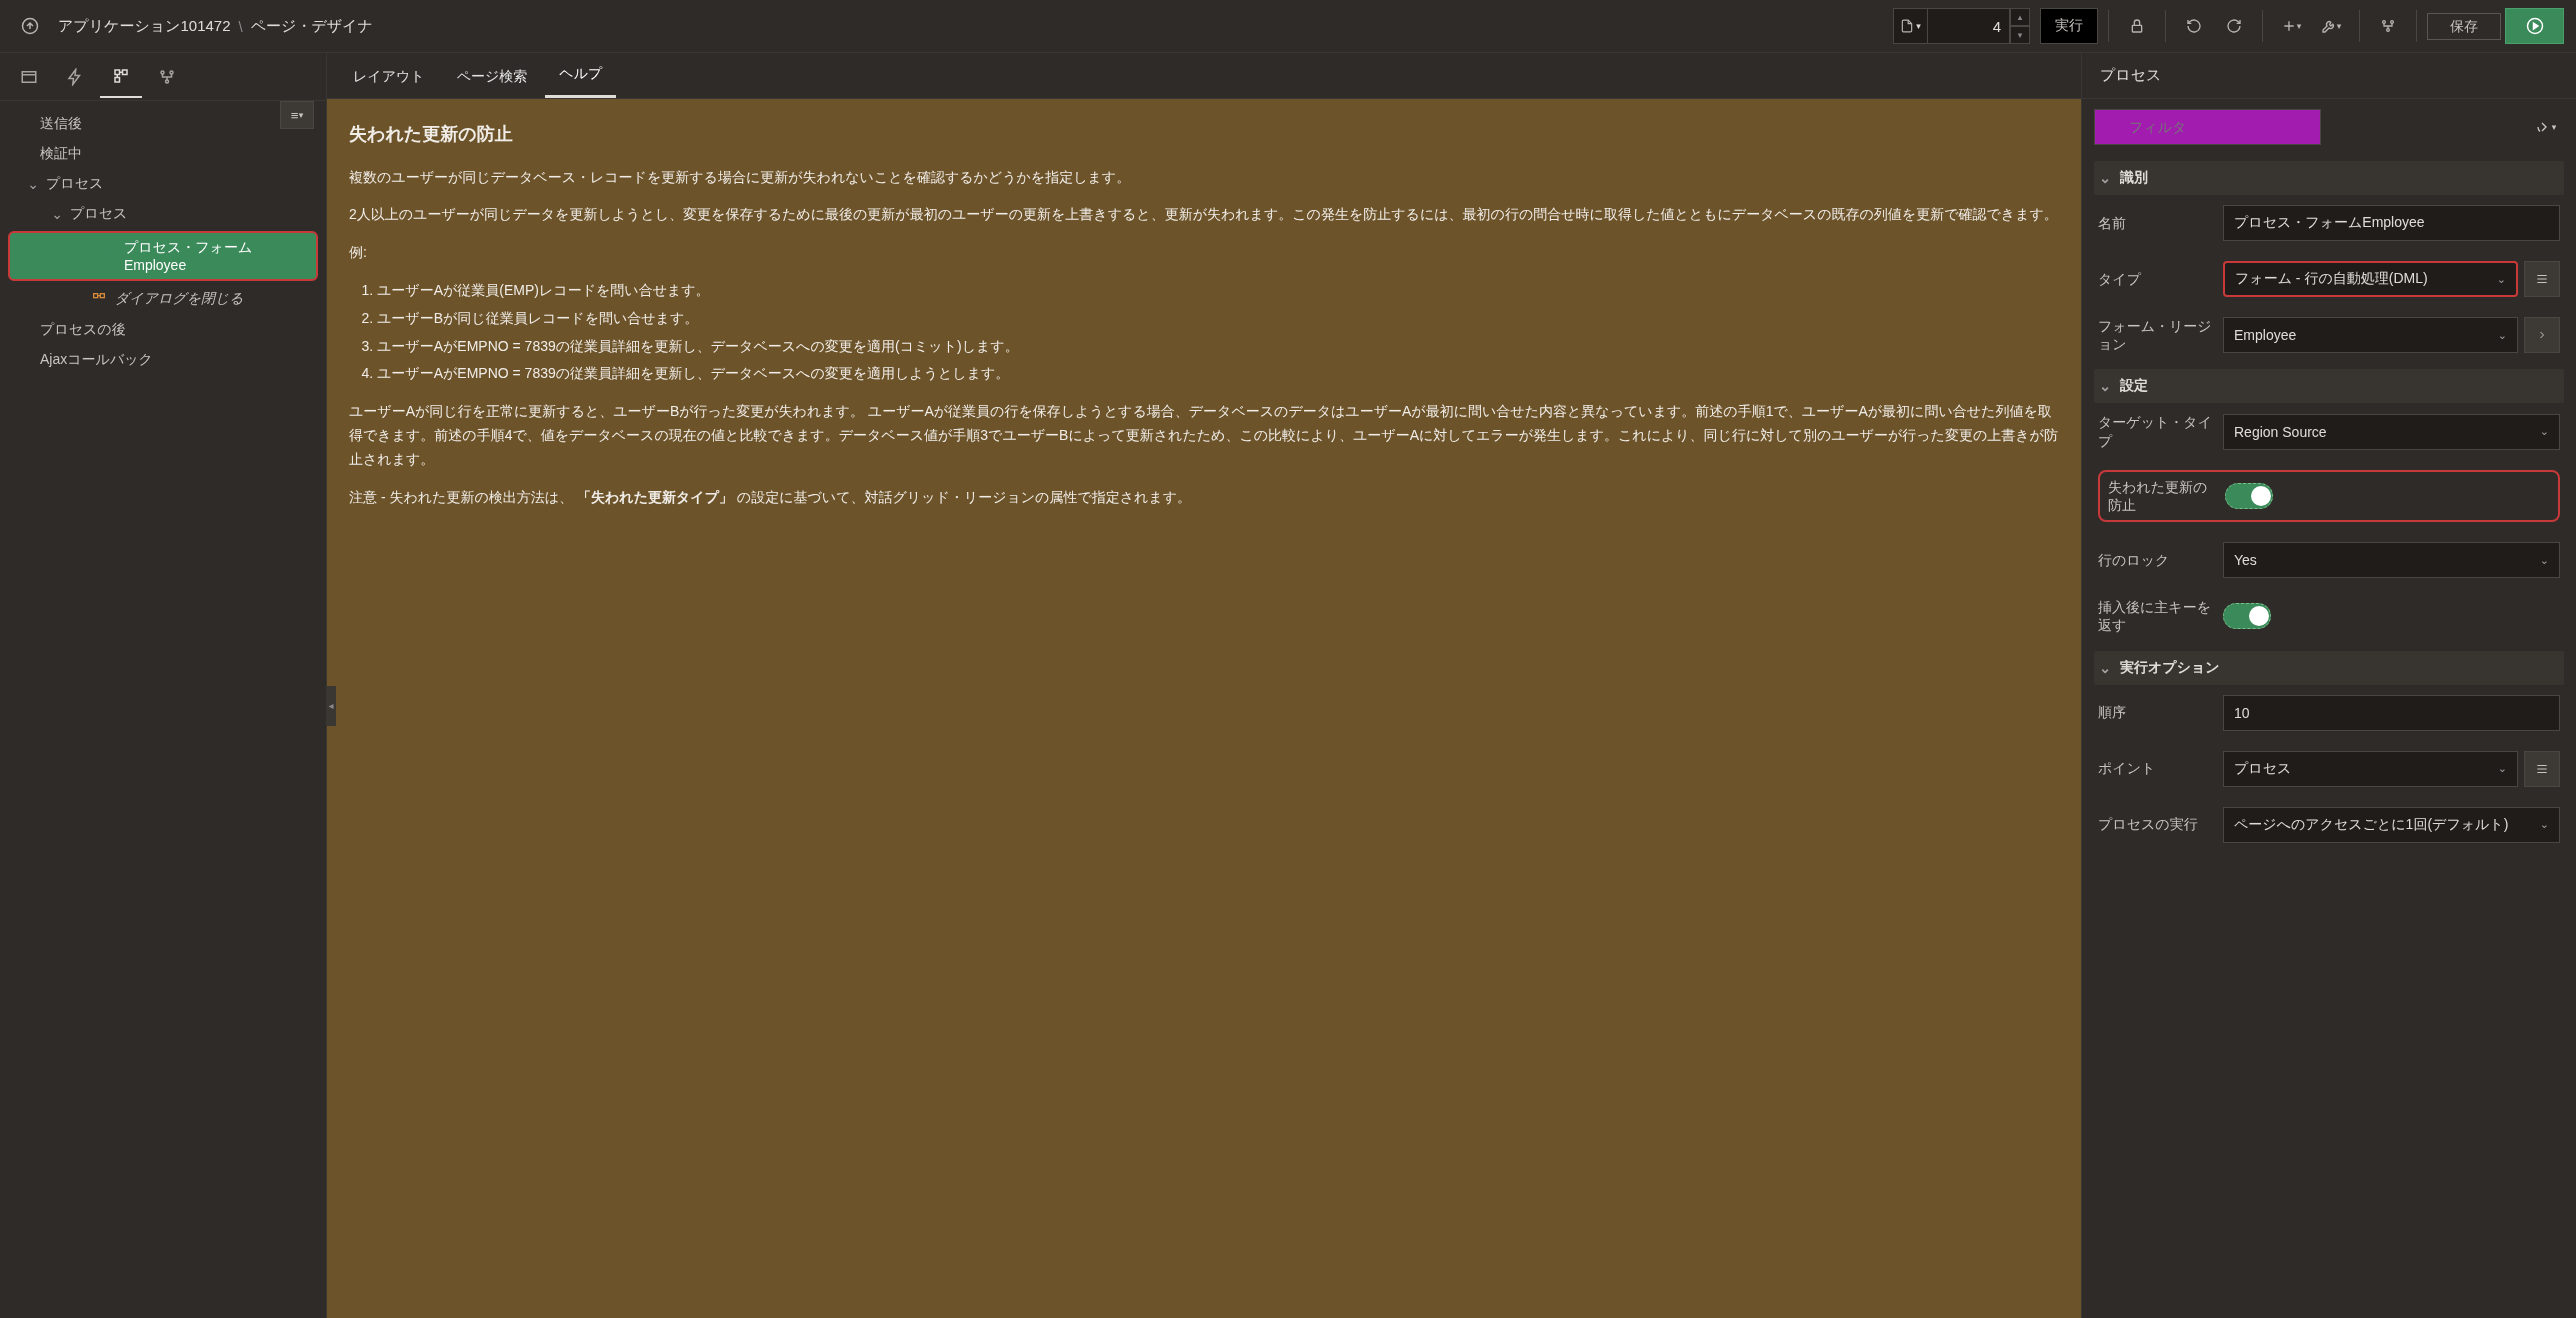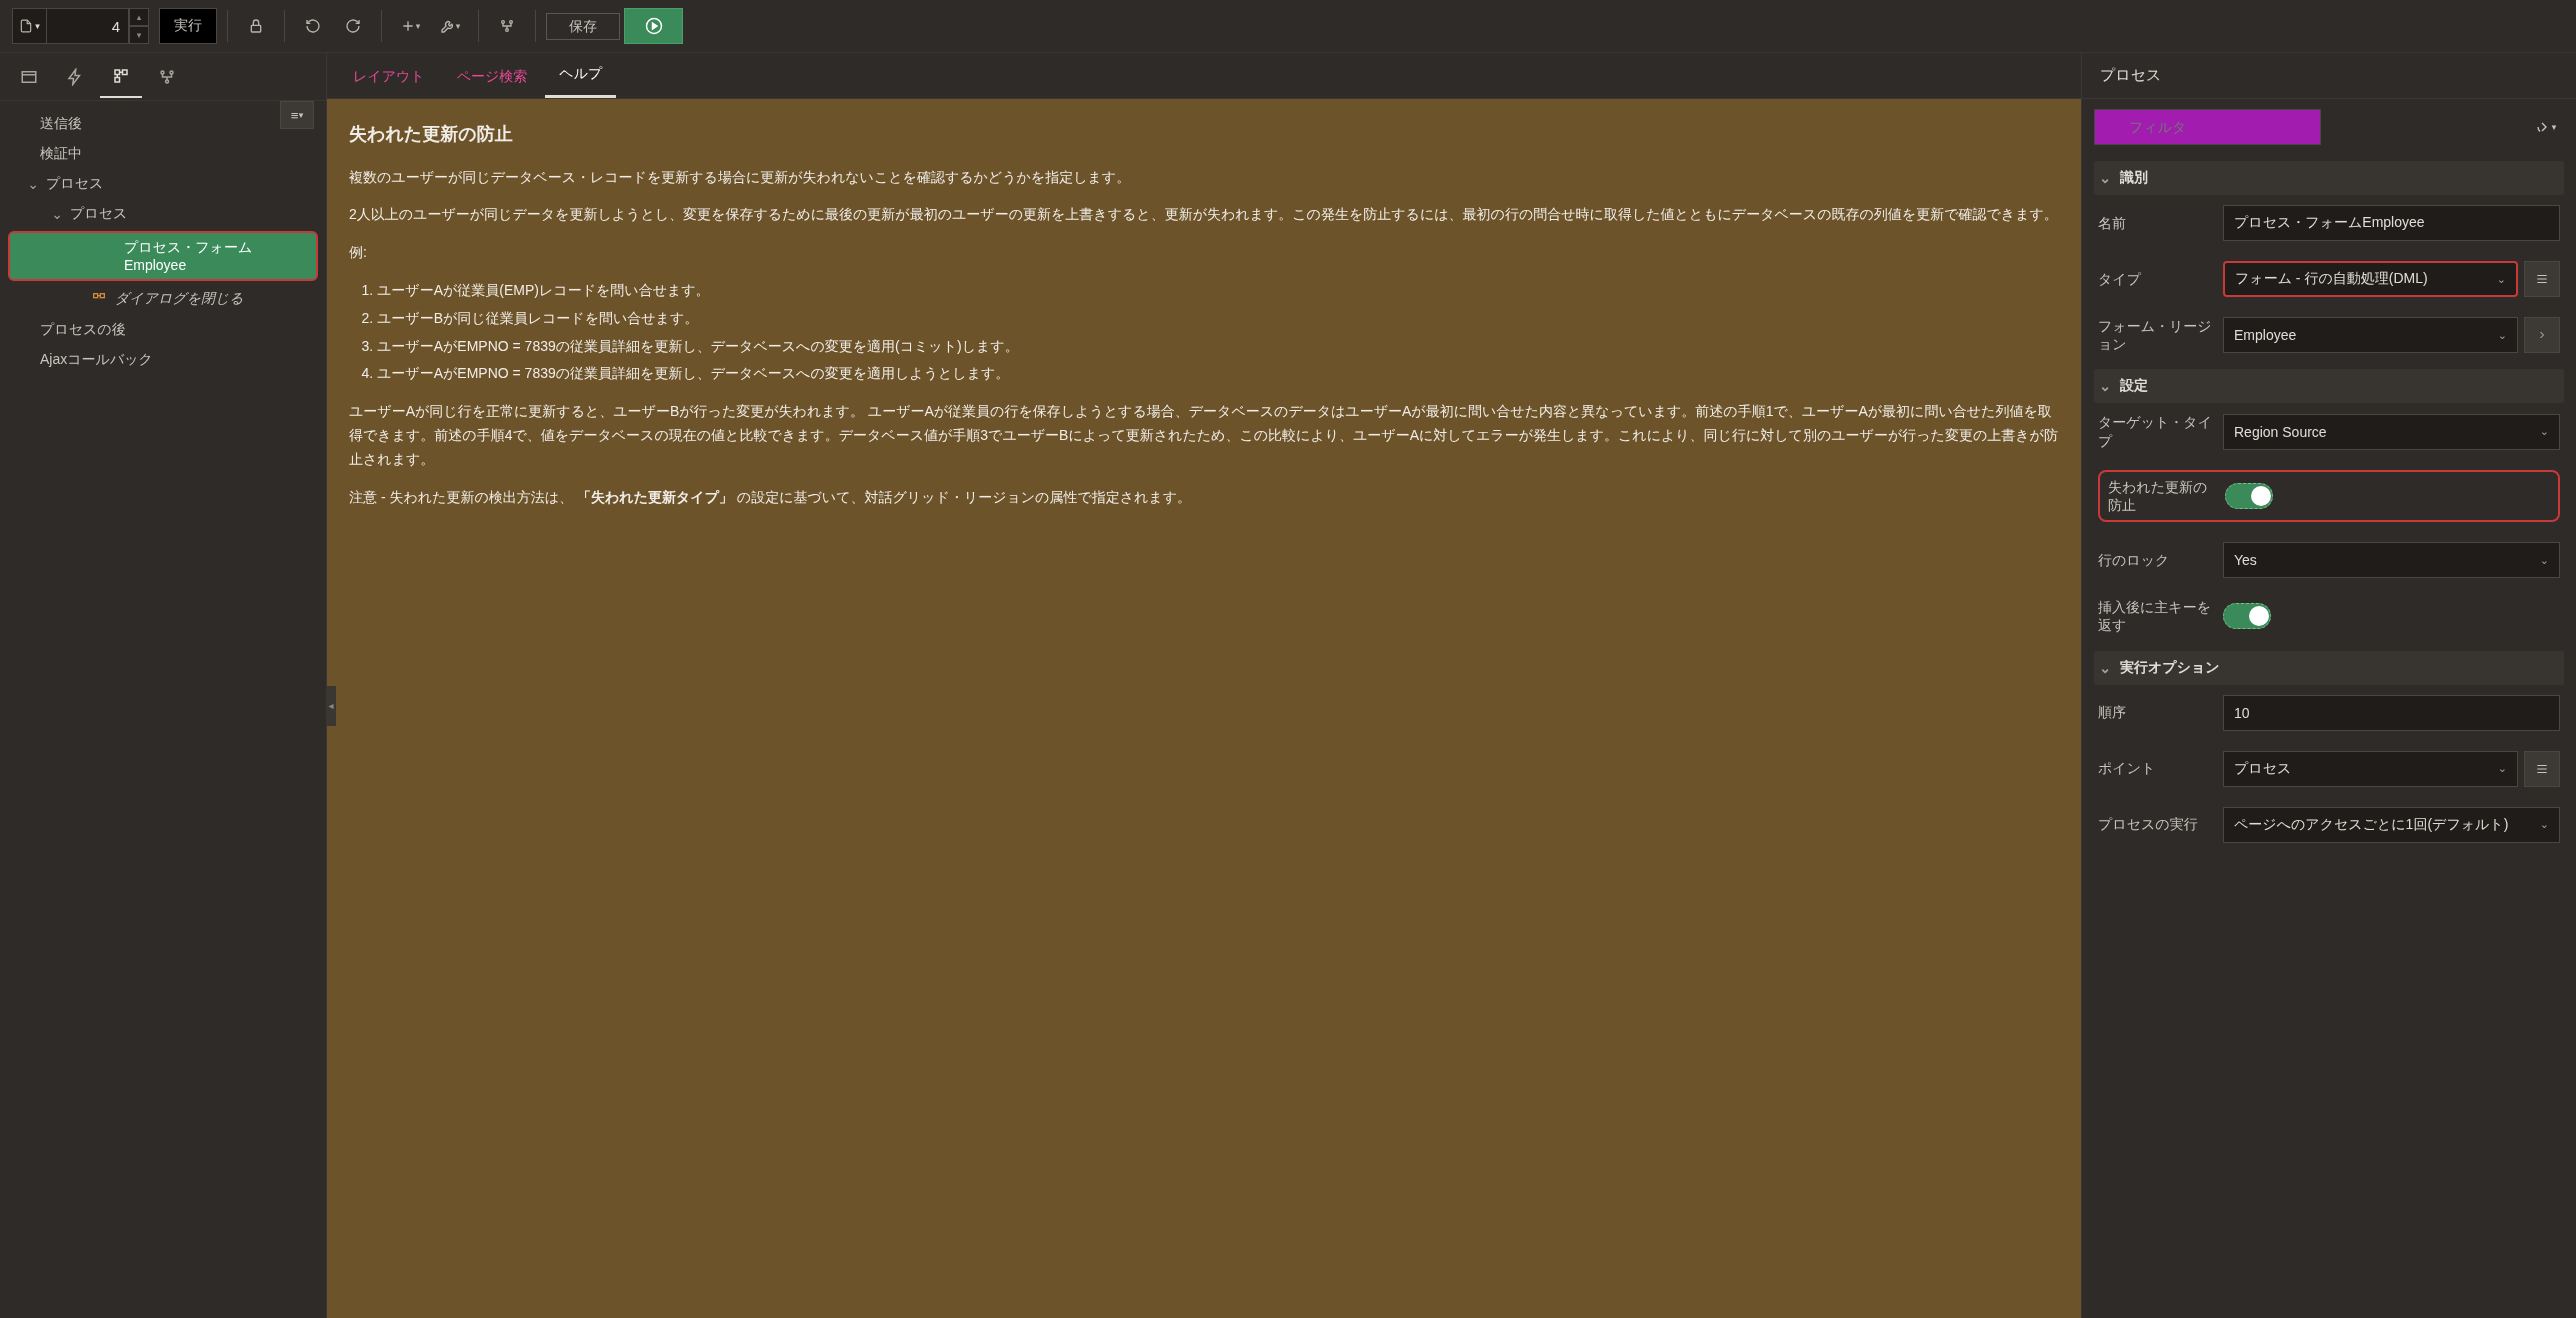--- a/index.html
+++ b/index.html
@@ -121,21 +121,21 @@
 }
 .center-tabs {
   height: 46px;
   background: #2e2b28;
   display: flex; align-items: flex-end;
   padding: 0 12px; gap: 4px;
   border-bottom: 1px solid #3a3733;
 }
 .center-tab {
   padding: 12px 14px;
-  color: #ec4899; cursor: pointer; font-size: 14px;
+  color: #e5e5e5; cursor: pointer; font-size: 14px;
 }
 .center-tab.active { color: #fff; border-bottom: 3px solid #e0ddd8; }
 
 .help-content {
   flex: 1; overflow-y: auto;
   padding: 20px 22px;
   color: #f0ede8;
   font-size: 14px;
   line-height: 1.7;
 }
@@ -236,20 +236,33 @@
   padding: 6px 8px;
   display: flex; align-items: center; gap: 12px;
 }
 .chev-down { font-size: 11px; color: #a0a0a0; }
 svg { display: block; }
 </style>
 </head>
 <body>
 
 <div class="topbar">
+  <div class="topbar-left">
+    <button class="icon-btn">
+      <svg width="18" height="18" viewBox="0 0 24 24" fill="none" stroke="currentColor" stroke-width="2">
+          <circle cx="12" cy="12" r="10"></circle>
+          <path d="M12 16V8M8 12l4-4 4 4"></path>
+        </svg>
+    </button>
+    <div class="breadcrumb">
+      <span>アプリケーション101472</span>
+      <span class="breadcrumb-sep">\</span>
+      <span>ページ・デザイナ</span>
+    </div>
+  </div>
   <div class="topbar-right">
     <div class="pagenum-group">
       <div class="pagenum-icon">
         <svg width="14" height="14" viewBox="0 0 24 24" fill="none" stroke="#b8b5b0" stroke-width="2">
             <path d="M14 2H6a2 2 0 0 0-2 2v16a2 2 0 0 0 2 2h12a2 2 0 0 0 2-2V8z"></path>
             <path d="M14 2v6h6"></path>
           </svg>
         <span style="font-size:9px;margin-left:2px">▾</span>
       </div>
       <input class="pagenum-input" value="4" style="">

